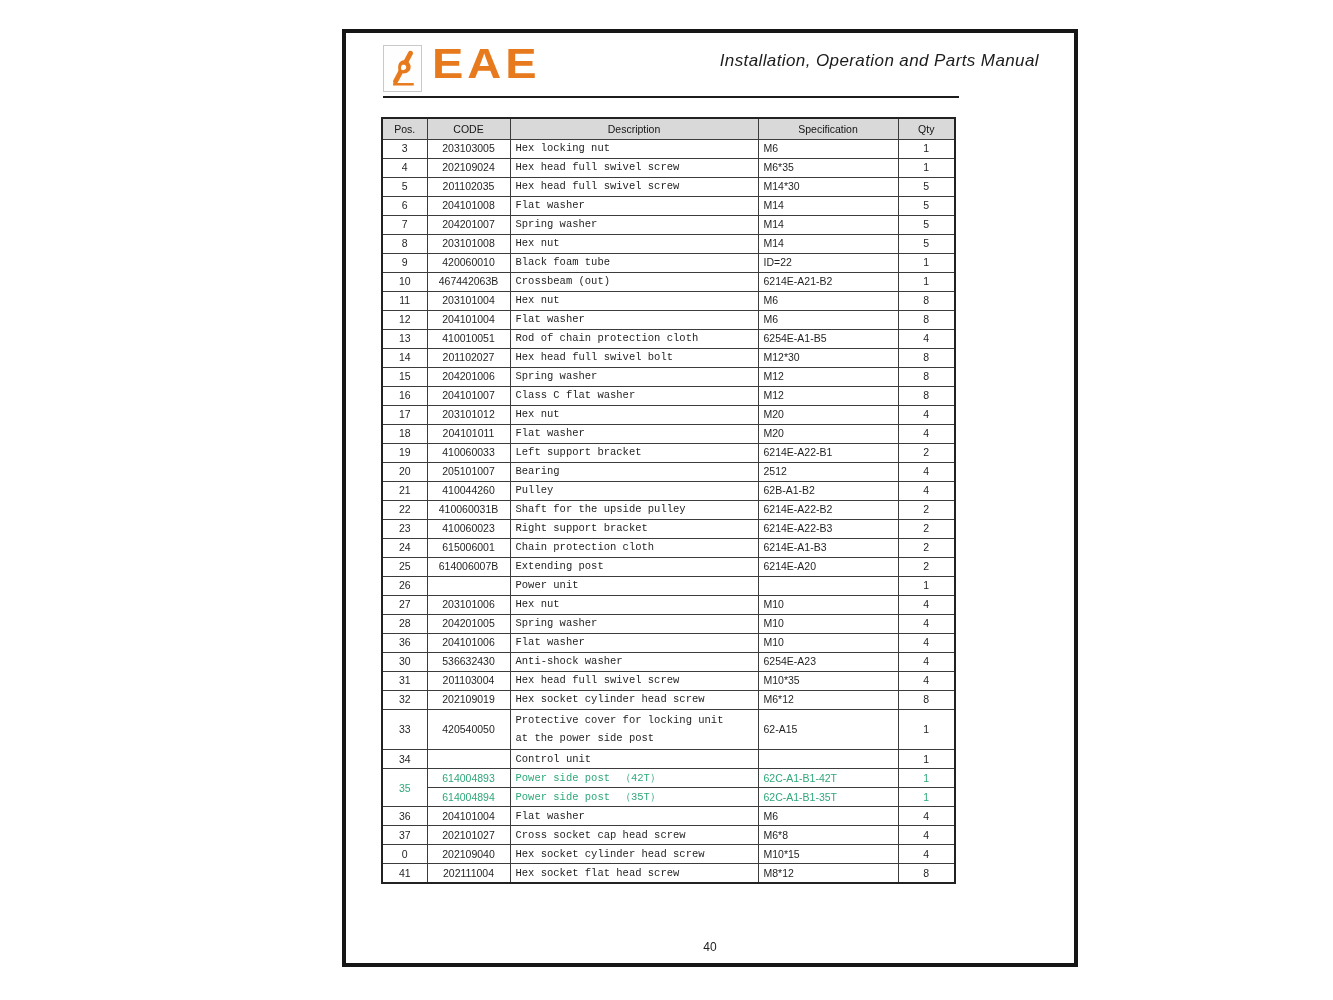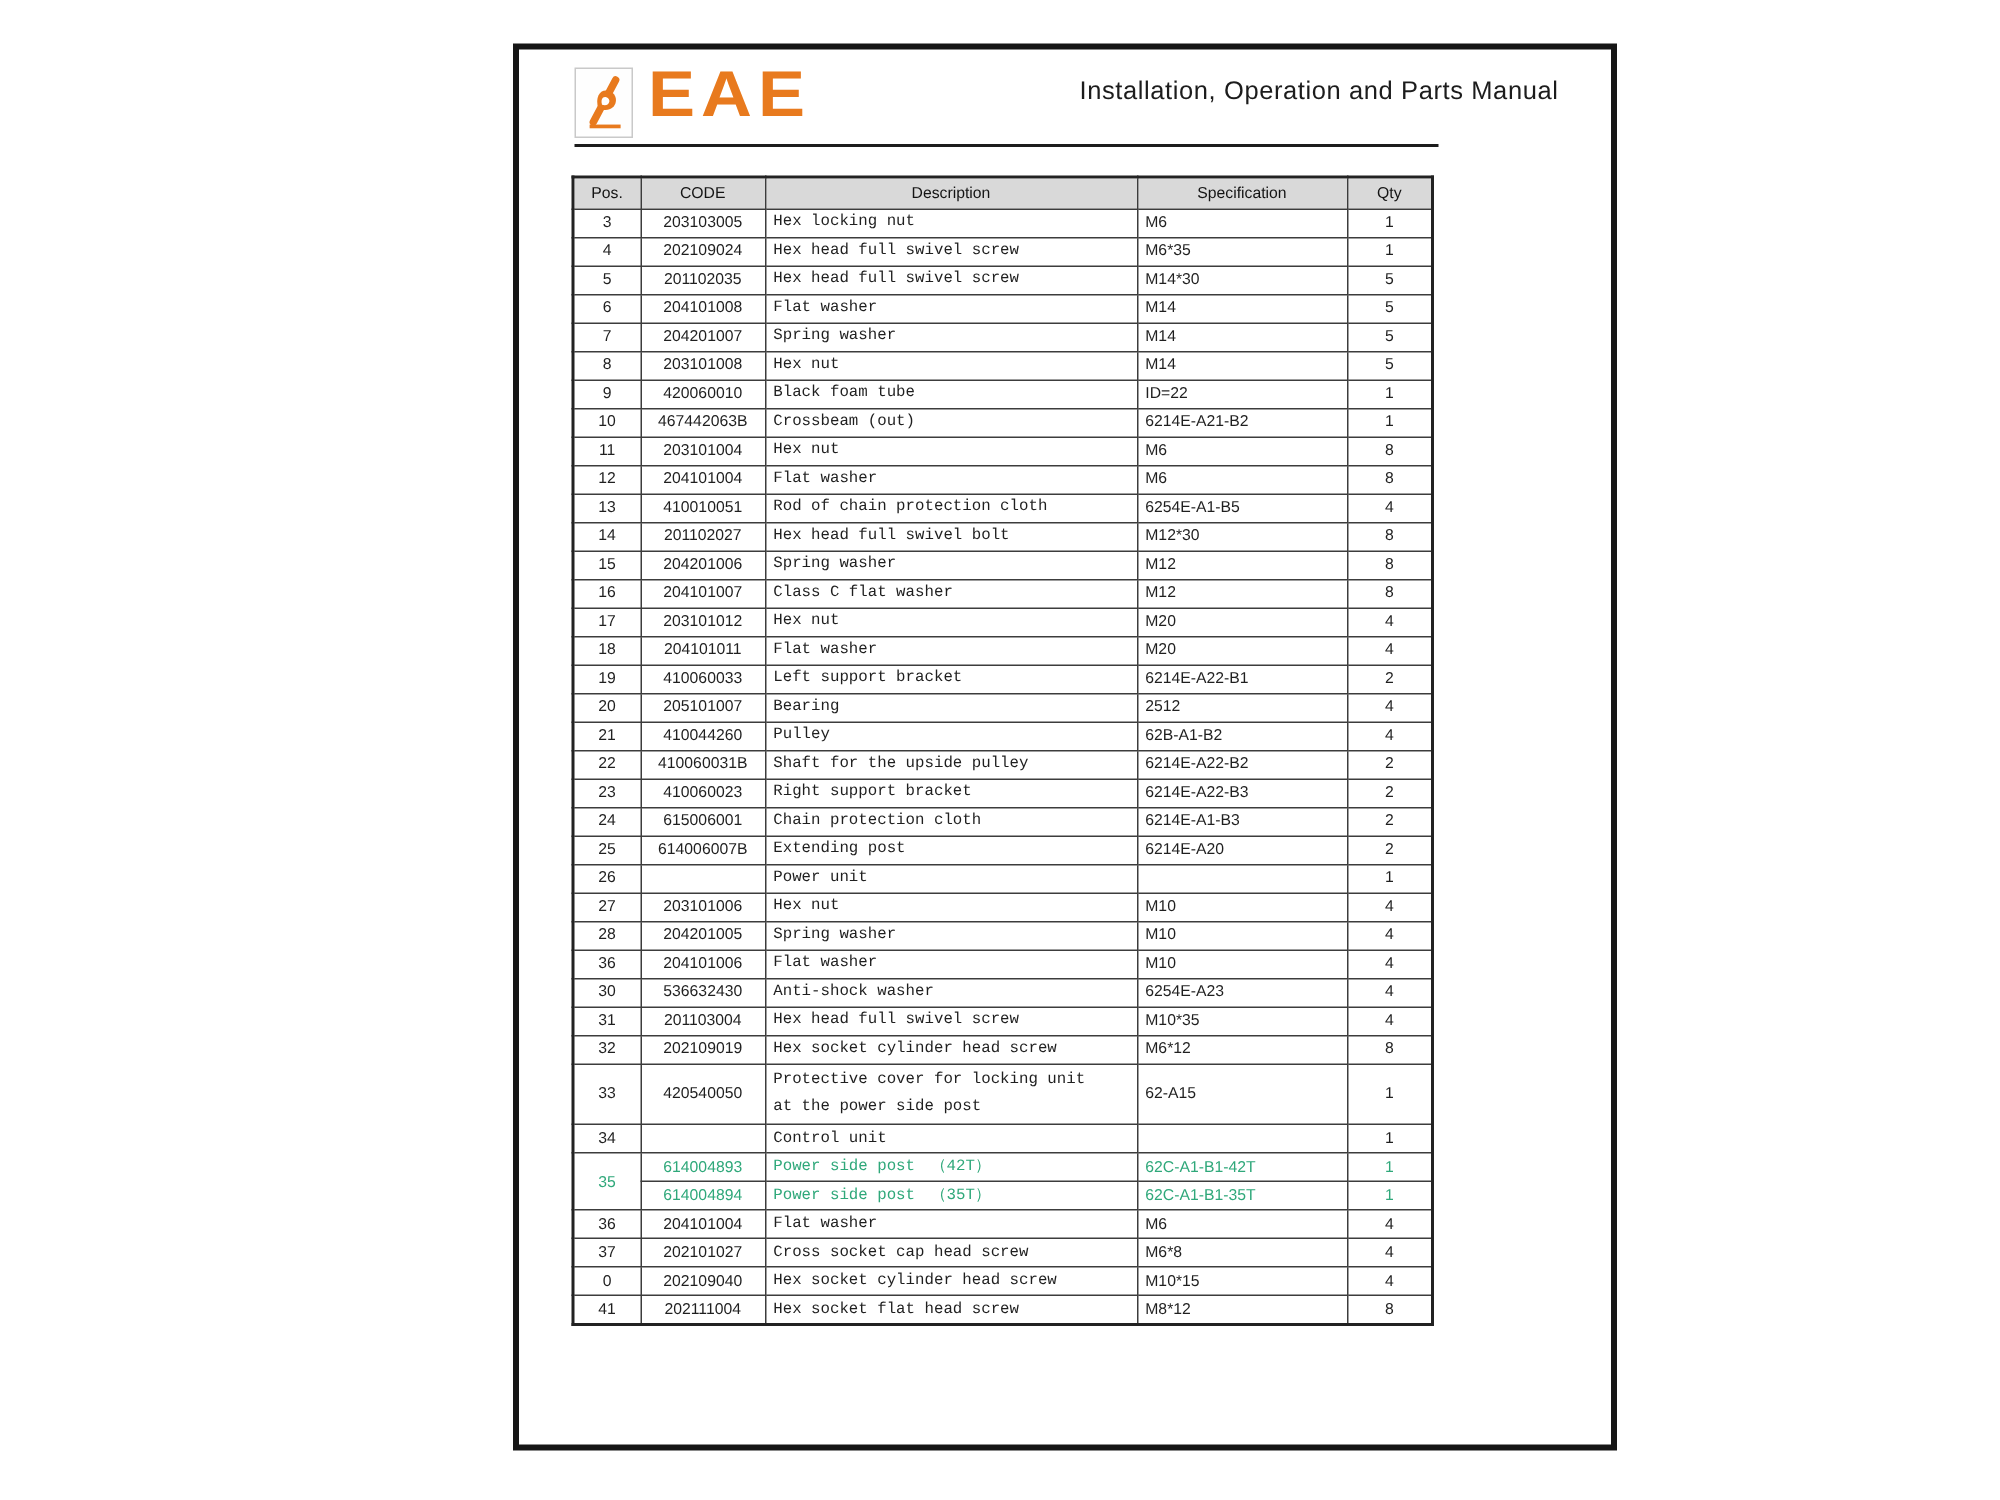--- a/index.html
+++ b/index.html
@@ -26,21 +26,21 @@
     border:1px solid #c9c9c9;background:#fefefe;display:flex;align-items:center;justify-content:center;
   }
   .logo-box svg{display:block;}
   .logo-text{
     position:absolute;left:86px;top:6px;font-size:47px;font-weight:bold;
     letter-spacing:4px;color:var(--orange);line-height:52px;
     transform:scaleY(0.92);transform-origin:top left;
   }
   .header-titles{position:absolute;right:35px;top:18px;text-align:right;}
   .doc-title{
-    font-size:17px;color:#1c1c1c;letter-spacing:0.4px;line-height:20px;
+    font-size:17px;font-style:italic;color:#1c1c1c;letter-spacing:0.4px;line-height:20px;
   }
   .doc-subtitle{
     font-size:15px;font-style:italic;color:#1c1c1c;letter-spacing:0.6px;line-height:19px;margin-top:1px;
   }
   .header-rule{
     position:absolute;left:37px;top:63px;width:576px;height:2px;background:#1c1c1c;
   }
 
   
   table.parts-table{
@@ -374,14 +374,15 @@
           <tr>
             <td class="c-pos">41</td>
             <td class="c-code">202111004</td>
             <td class="c-desc">Hex socket flat head screw</td>
             <td class="c-spec">M8*12</td>
             <td class="c-qty">8</td>
           </tr>
         </tbody>
     </table>
 
+    <div class="page-number">40</div>
   </div>
 </div>
 
 </body></html>

